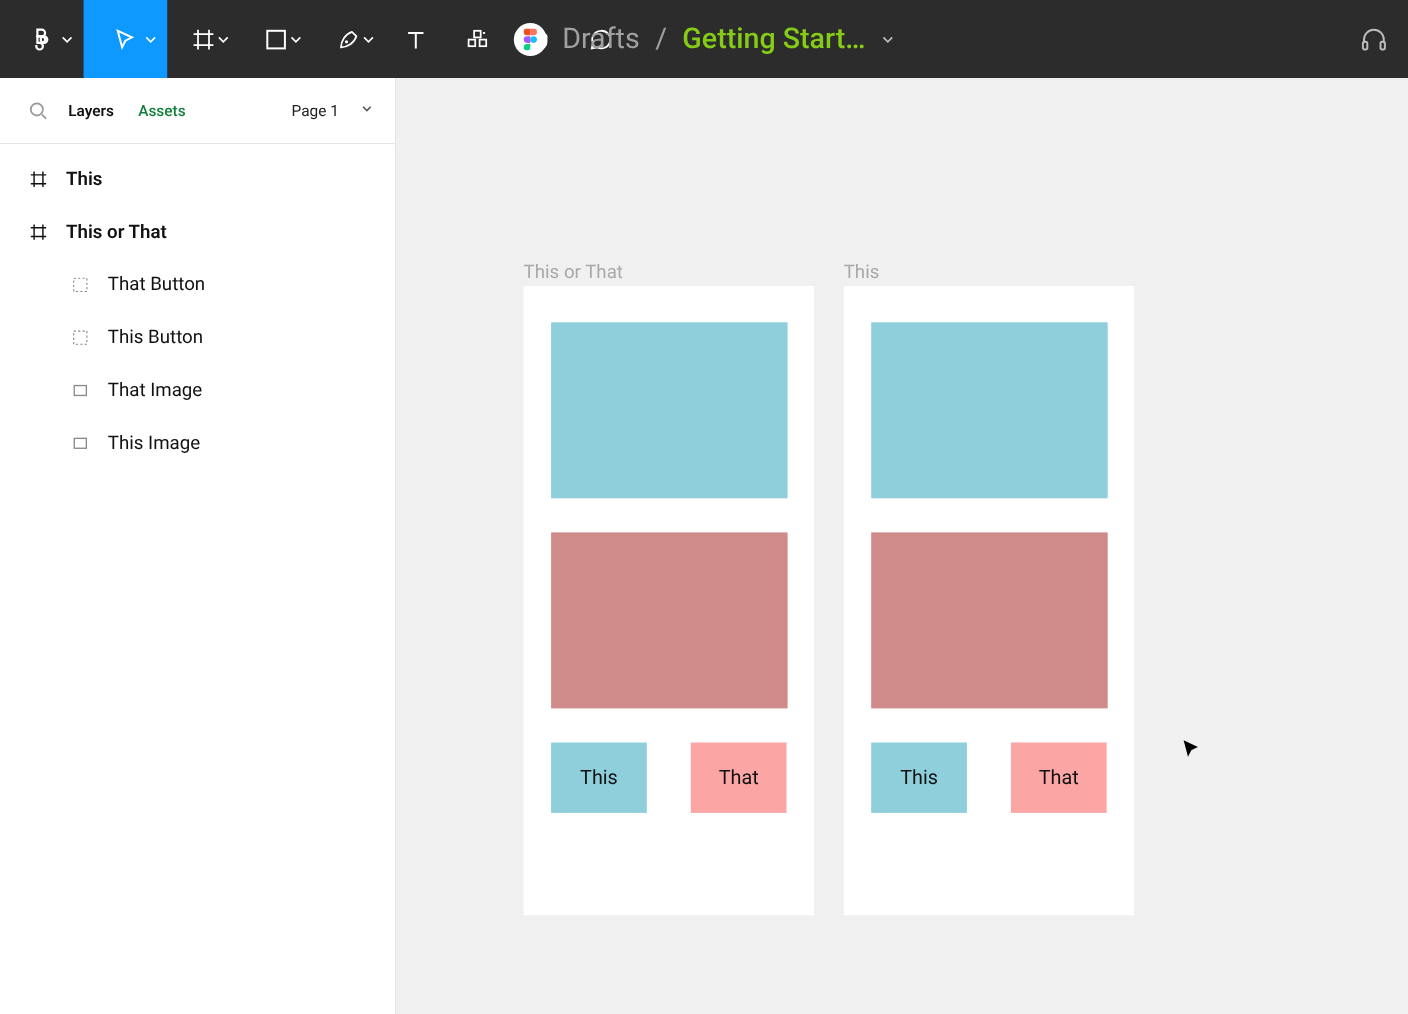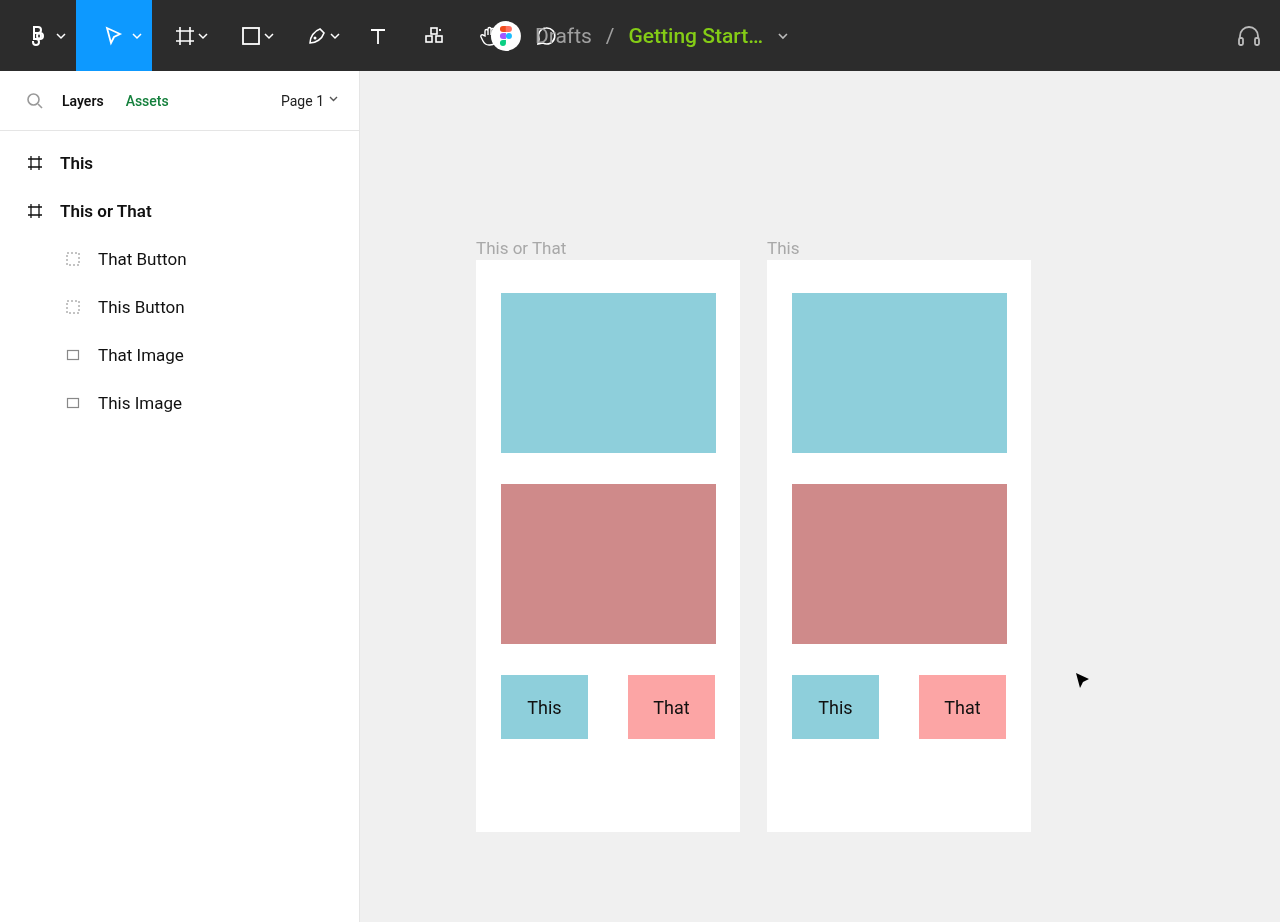--- a/index.html
+++ b/index.html
@@ -42,21 +42,21 @@
 
   .title-area {
     position: absolute;
     left: 50%;
     top: 0;
     height: 71px;
     transform: translateX(-50%);
     display: flex;
     align-items: center;
     gap: 14px;
-    font-size: 21px;
+    font-size: 26px;
   }
   .figma-logo {
     width: 30px; height: 30px;
     background: #fff;
     border-radius: 50%;
     display:flex; align-items:center; justify-content:center;
   }
   .title-drafts { color: #a0a0a0; }
   .title-sep { color: #a0a0a0; }
   .title-doc { color: #84cc16; font-weight: 500; }
@@ -88,21 +88,21 @@
     border-bottom: 1px solid #e5e5e5;
     padding: 0 20px 0 26px;
     font-size: 14px;
   }
   .search-icn { margin-right: 18px; color:#999; }
   .panel-tab { font-weight: 600; color:#111; margin-right: 22px; cursor:pointer; }
   .panel-tab.inactive { font-weight: 500; color:#15803d; }
   .page-sel {
     margin-left: auto;
     color:#222;
-    display:flex; align-items:flex-start; gap:4px;
+    display:flex; align-items:flex-start; gap:20px;
     cursor:pointer;
   }
 
   .layers-tree {
     padding-top: 8px;
   }
   .layer-row {
     height: 48px;
     display: flex;
     align-items: center;

